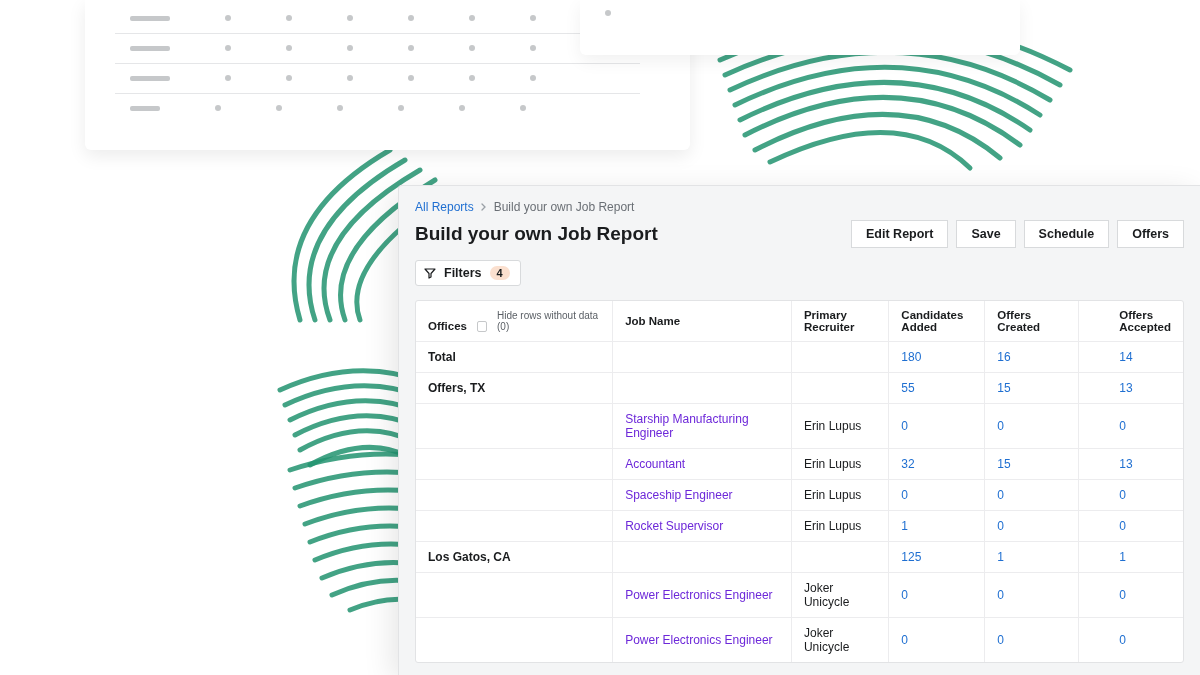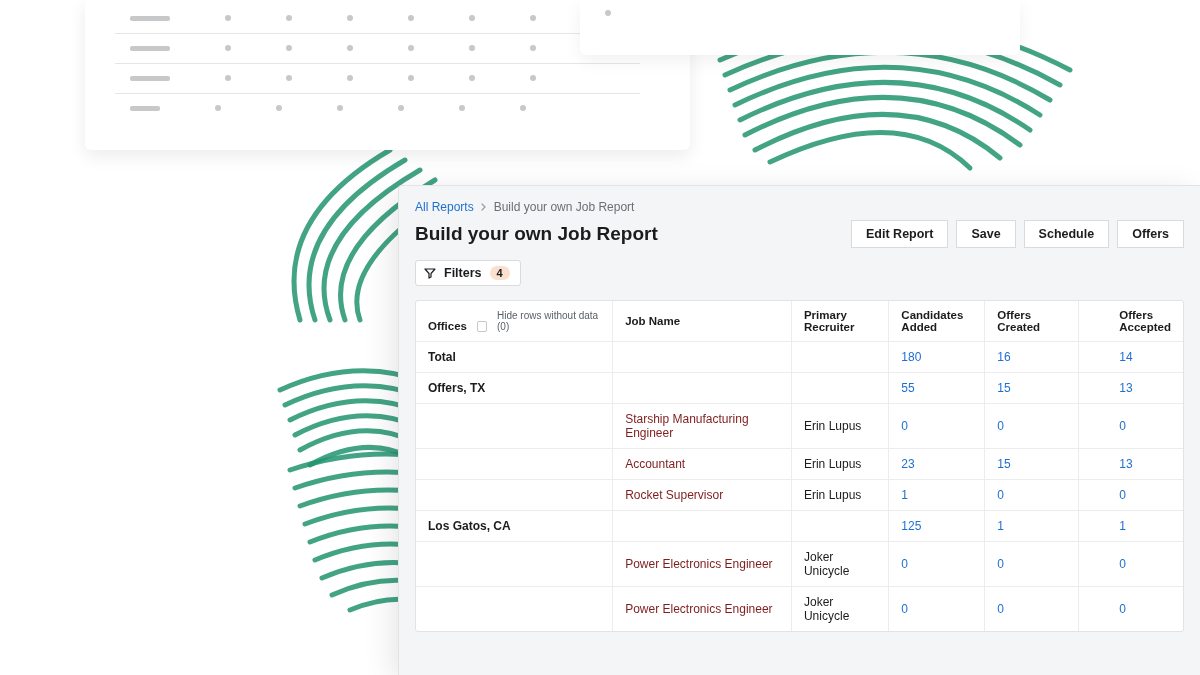--- a/index.html
+++ b/index.html
@@ -215,21 +215,21 @@
     border: 1px solid #c6c8ca;
     border-radius: 2px;
     display: inline-block;
   }
   .hide-rows-label {
     font-weight: 400;
     color: #5a5f65;
     font-size: 10px;
   }
 
-  .link-cell { color: #7f1d1d; cursor: pointer; }
+  .link-cell { color: #6d28d9; cursor: pointer; }
   .num-cell { color: #1f6fd1; }
   .bold-row td:first-child { font-weight: 700; }
 
 </style>
 </head>
 <body>
 
 <div class="texture" style="left:700px; top:0;">
   <svg width="450" height="200" viewBox="0 0 450 200">
     <g stroke="#239470" stroke-width="5" stroke-linecap="round" fill="none" opacity="0.85">
@@ -394,23 +394,31 @@
             <td class="link-cell">Starship Manufacturing Engineer</td>
             <td>Erin Lupus</td>
             <td class="num-cell">0</td>
             <td class="num-cell">0</td>
             <td class="num-cell">0</td>
           </tr>
           <tr>
             <td></td>
             <td class="link-cell">Accountant</td>
             <td>Erin Lupus</td>
-            <td class="num-cell">23</td>
+            <td class="num-cell">32</td>
             <td class="num-cell">15</td>
             <td class="num-cell">13</td>
+          </tr>
+          <tr>
+            <td></td>
+            <td class="link-cell">Spaceship Engineer</td>
+            <td>Erin Lupus</td>
+            <td class="num-cell">0</td>
+            <td class="num-cell">0</td>
+            <td class="num-cell">0</td>
           </tr>
           <tr>
             <td></td>
             <td class="link-cell">Rocket Supervisor</td>
             <td>Erin Lupus</td>
             <td class="num-cell">1</td>
             <td class="num-cell">0</td>
             <td class="num-cell">0</td>
           </tr>
           <tr class="bold-row">

